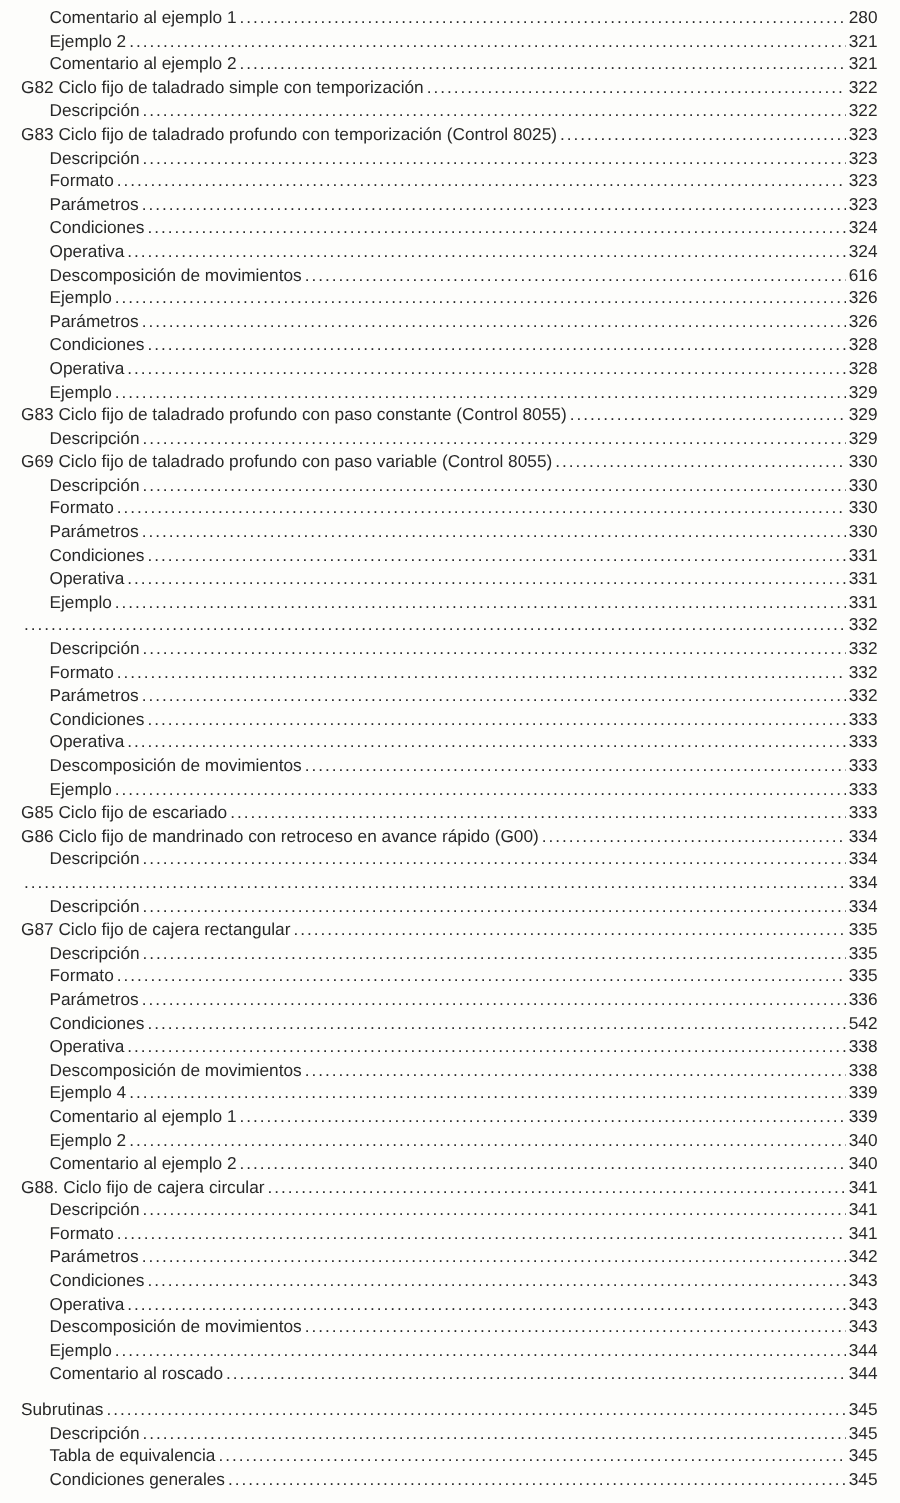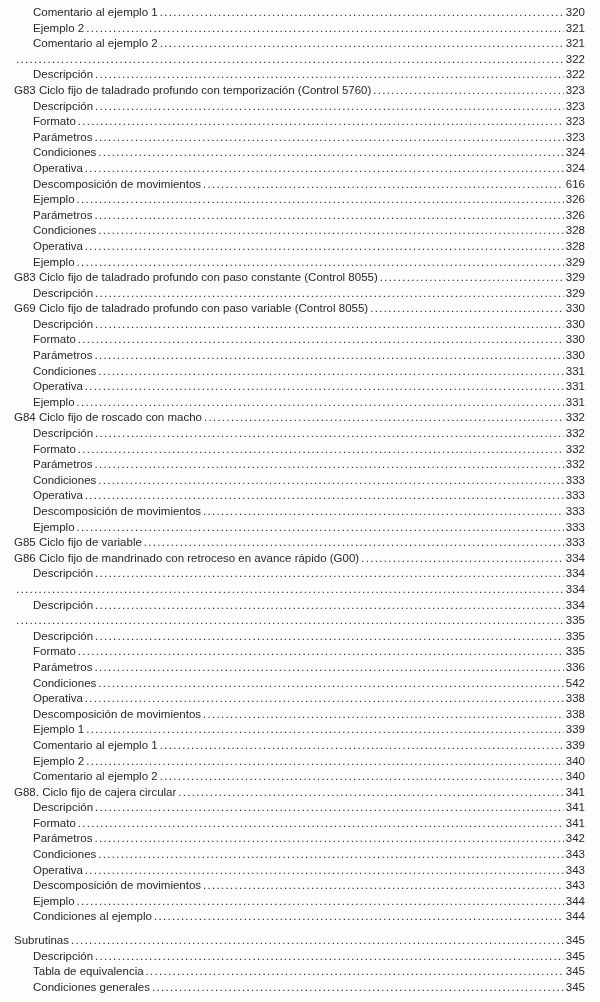--- a/index.html
+++ b/index.html
@@ -45,43 +45,44 @@
   .toc-spacer { height: 8px; }
 </style>
 </head>
 <body>
 
 <div class="page">
   <div id="toc-list">
       <div class="toc-row level-1">
         <span class="toc-label">Comentario al ejemplo 1</span>
         <span class="toc-dots"></span>
-        <span class="toc-page">320</span>
+        <span class="toc-page">280</span>
       </div>
       <div class="toc-row level-1">
         <span class="toc-label">Ejemplo 2</span>
         <span class="toc-dots"></span>
         <span class="toc-page">321</span>
       </div>
       <div class="toc-row level-1">
         <span class="toc-label">Comentario al ejemplo 2</span>
         <span class="toc-dots"></span>
         <span class="toc-page">321</span>
       </div>
       <div class="toc-row level-0">
+        <span class="toc-label">G82 Ciclo fijo de taladrado simple con temporización</span>
         <span class="toc-dots"></span>
         <span class="toc-page">322</span>
       </div>
       <div class="toc-row level-1">
         <span class="toc-label">Descripción</span>
         <span class="toc-dots"></span>
         <span class="toc-page">322</span>
       </div>
       <div class="toc-row level-0">
-        <span class="toc-label">G83 Ciclo fijo de taladrado profundo con temporización (Control 5760)</span>
+        <span class="toc-label">G83 Ciclo fijo de taladrado profundo con temporización (Control 8025)</span>
         <span class="toc-dots"></span>
         <span class="toc-page">323</span>
       </div>
       <div class="toc-row level-1">
         <span class="toc-label">Descripción</span>
         <span class="toc-dots"></span>
         <span class="toc-page">323</span>
       </div>
       <div class="toc-row level-1">
         <span class="toc-label">Formato</span>
@@ -172,21 +173,20 @@
         <span class="toc-label">Operativa</span>
         <span class="toc-dots"></span>
         <span class="toc-page">331</span>
       </div>
       <div class="toc-row level-1">
         <span class="toc-label">Ejemplo</span>
         <span class="toc-dots"></span>
         <span class="toc-page">331</span>
       </div>
       <div class="toc-row level-0">
-        <span class="toc-label">G84 Ciclo fijo de roscado con macho</span>
         <span class="toc-dots"></span>
         <span class="toc-page">332</span>
       </div>
       <div class="toc-row level-1">
         <span class="toc-label">Descripción</span>
         <span class="toc-dots"></span>
         <span class="toc-page">332</span>
       </div>
       <div class="toc-row level-1">
         <span class="toc-label">Formato</span>
@@ -212,21 +212,21 @@
         <span class="toc-label">Descomposición de movimientos</span>
         <span class="toc-dots"></span>
         <span class="toc-page">333</span>
       </div>
       <div class="toc-row level-1">
         <span class="toc-label">Ejemplo</span>
         <span class="toc-dots"></span>
         <span class="toc-page">333</span>
       </div>
       <div class="toc-row level-0">
-        <span class="toc-label">G85 Ciclo fijo de variable</span>
+        <span class="toc-label">G85 Ciclo fijo de escariado</span>
         <span class="toc-dots"></span>
         <span class="toc-page">333</span>
       </div>
       <div class="toc-row level-0">
         <span class="toc-label">G86 Ciclo fijo de mandrinado con retroceso en avance rápido (G00)</span>
         <span class="toc-dots"></span>
         <span class="toc-page">334</span>
       </div>
       <div class="toc-row level-1">
         <span class="toc-label">Descripción</span>
@@ -236,20 +236,21 @@
       <div class="toc-row level-0">
         <span class="toc-dots"></span>
         <span class="toc-page">334</span>
       </div>
       <div class="toc-row level-1">
         <span class="toc-label">Descripción</span>
         <span class="toc-dots"></span>
         <span class="toc-page">334</span>
       </div>
       <div class="toc-row level-0">
+        <span class="toc-label">G87 Ciclo fijo de cajera rectangular</span>
         <span class="toc-dots"></span>
         <span class="toc-page">335</span>
       </div>
       <div class="toc-row level-1">
         <span class="toc-label">Descripción</span>
         <span class="toc-dots"></span>
         <span class="toc-page">335</span>
       </div>
       <div class="toc-row level-1">
         <span class="toc-label">Formato</span>
@@ -270,21 +271,21 @@
         <span class="toc-label">Operativa</span>
         <span class="toc-dots"></span>
         <span class="toc-page">338</span>
       </div>
       <div class="toc-row level-1">
         <span class="toc-label">Descomposición de movimientos</span>
         <span class="toc-dots"></span>
         <span class="toc-page">338</span>
       </div>
       <div class="toc-row level-1">
-        <span class="toc-label">Ejemplo 1</span>
+        <span class="toc-label">Ejemplo 4</span>
         <span class="toc-dots"></span>
         <span class="toc-page">339</span>
       </div>
       <div class="toc-row level-1">
         <span class="toc-label">Comentario al ejemplo 1</span>
         <span class="toc-dots"></span>
         <span class="toc-page">339</span>
       </div>
       <div class="toc-row level-1">
         <span class="toc-label">Ejemplo 2</span>
@@ -330,21 +331,21 @@
         <span class="toc-label">Descomposición de movimientos</span>
         <span class="toc-dots"></span>
         <span class="toc-page">343</span>
       </div>
       <div class="toc-row level-1">
         <span class="toc-label">Ejemplo</span>
         <span class="toc-dots"></span>
         <span class="toc-page">344</span>
       </div>
       <div class="toc-row level-1">
-        <span class="toc-label">Condiciones al ejemplo</span>
+        <span class="toc-label">Comentario al roscado</span>
         <span class="toc-dots"></span>
         <span class="toc-page">344</span>
       </div>
       <div class="toc-spacer"></div>
       <div class="toc-row level-0">
         <span class="toc-label">Subrutinas</span>
         <span class="toc-dots"></span>
         <span class="toc-page">345</span>
       </div>
       <div class="toc-row level-1">

